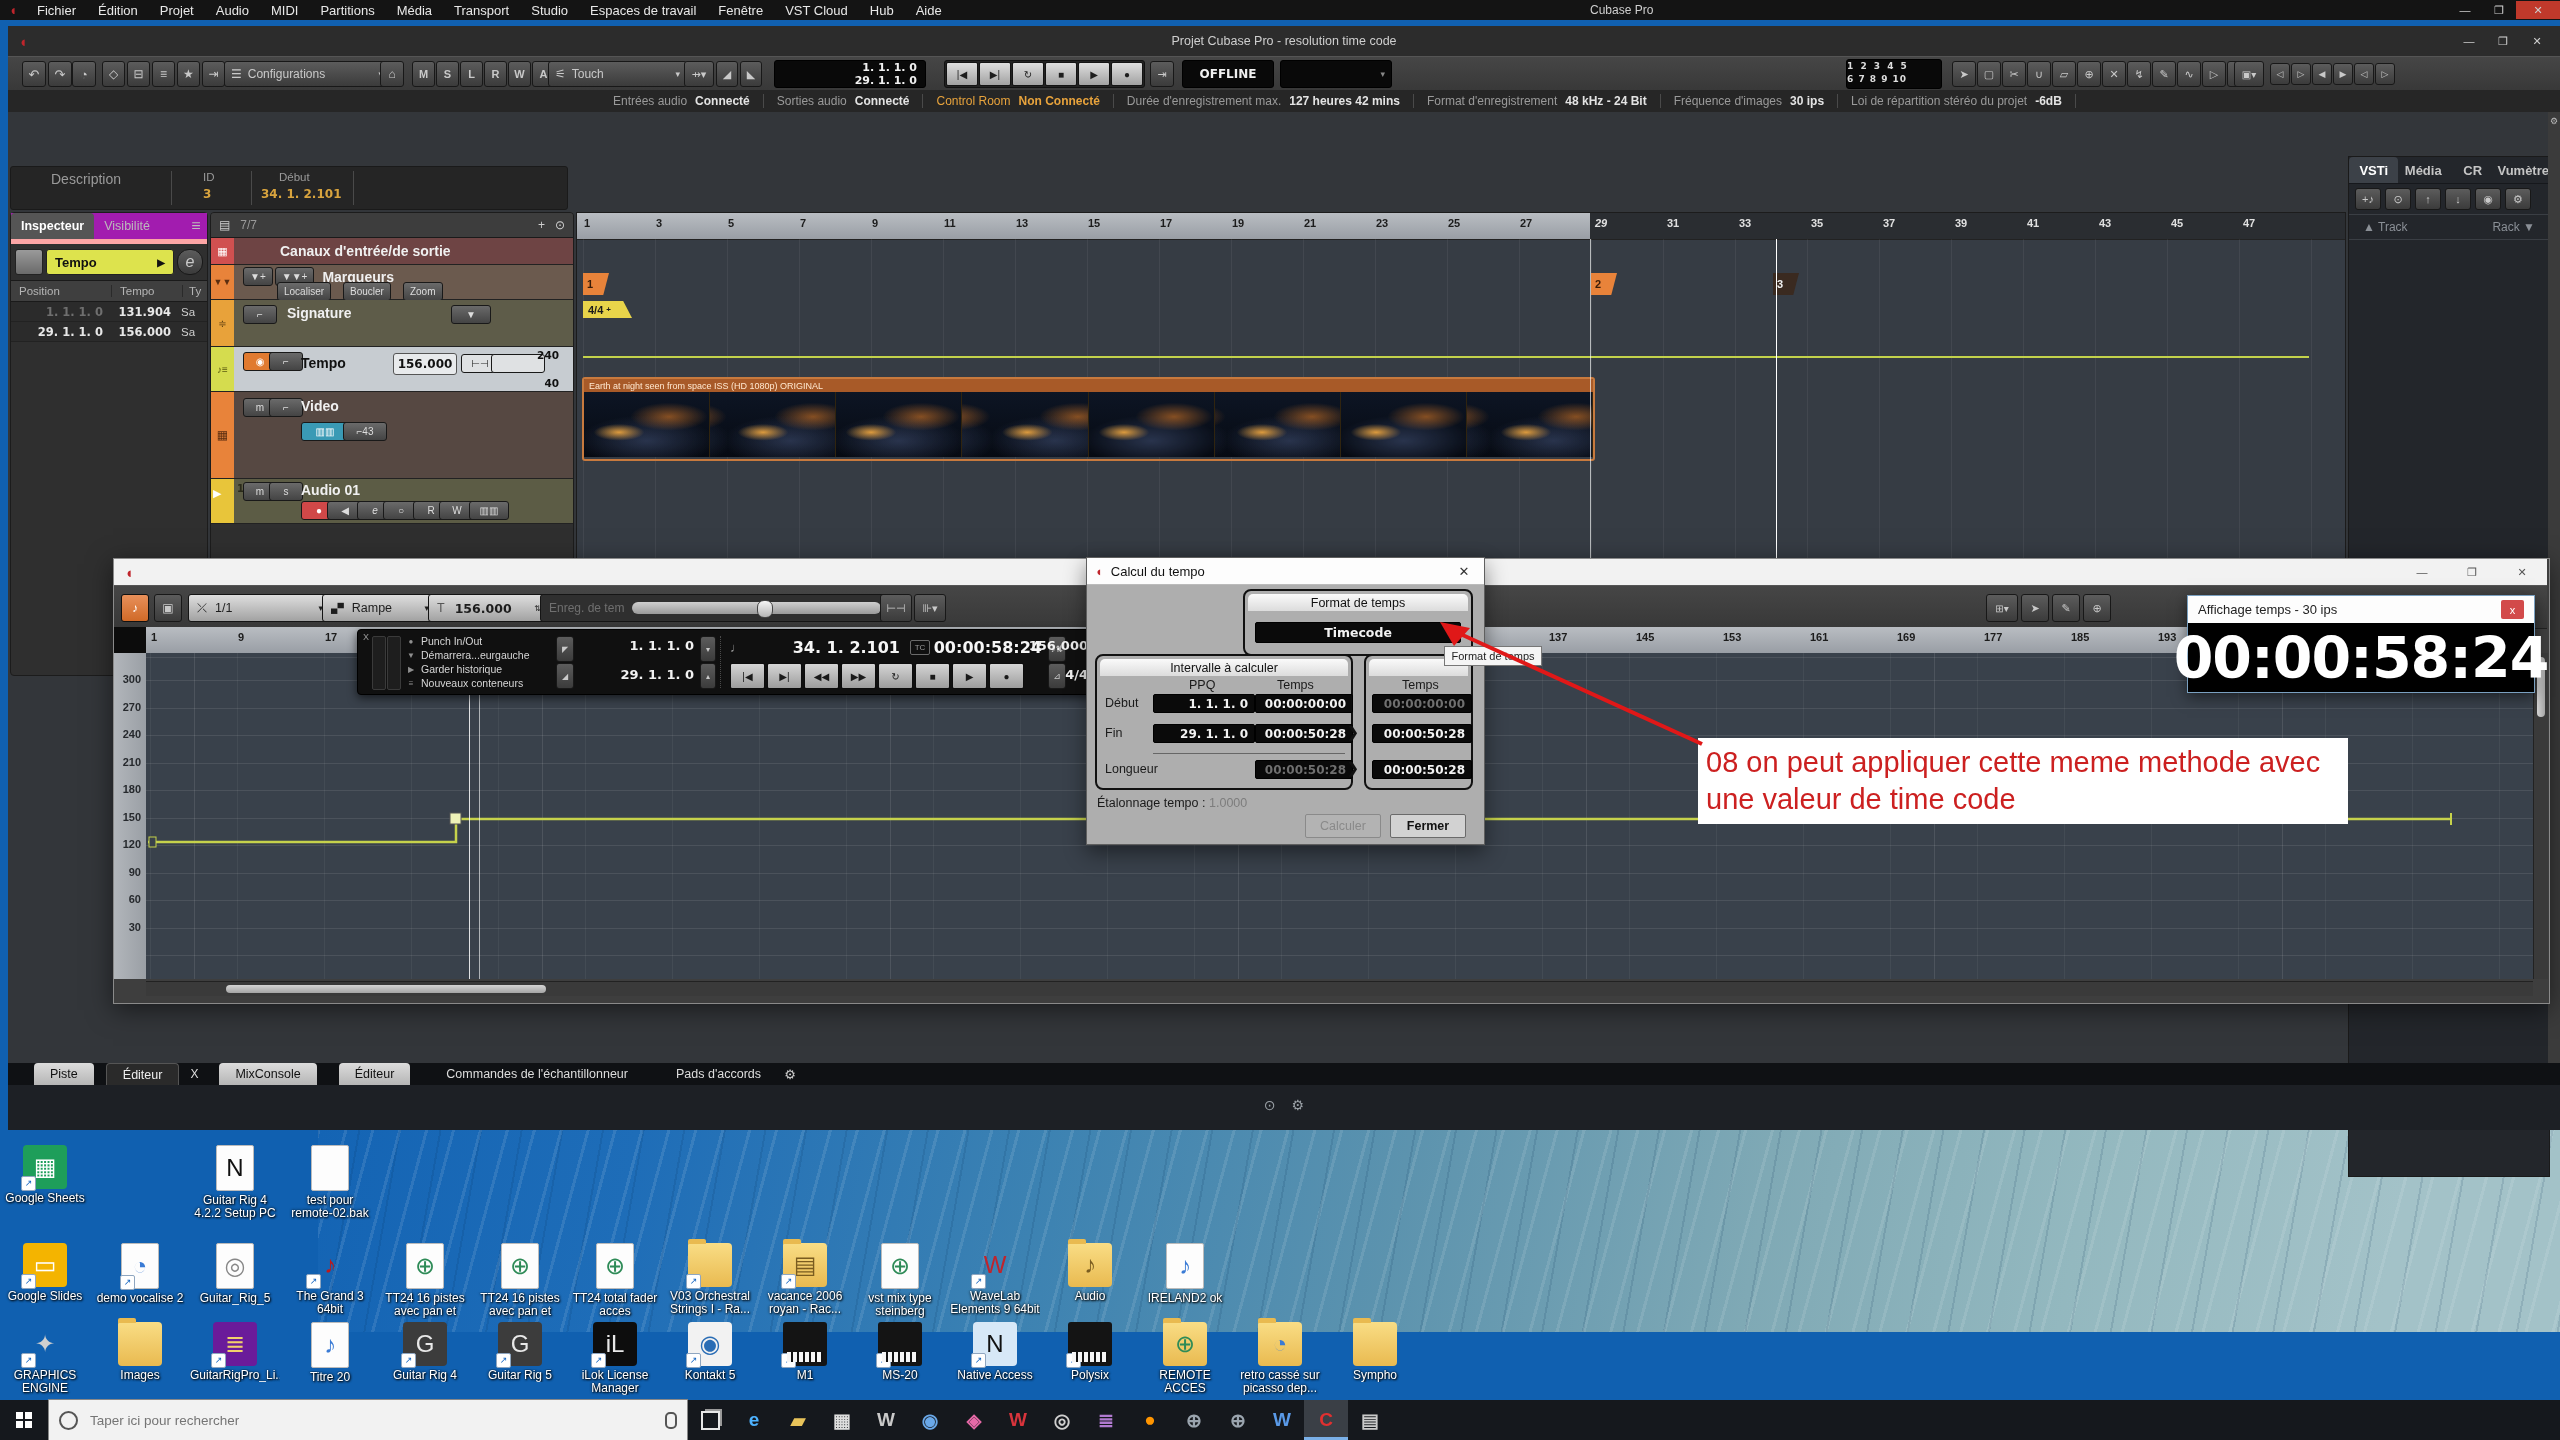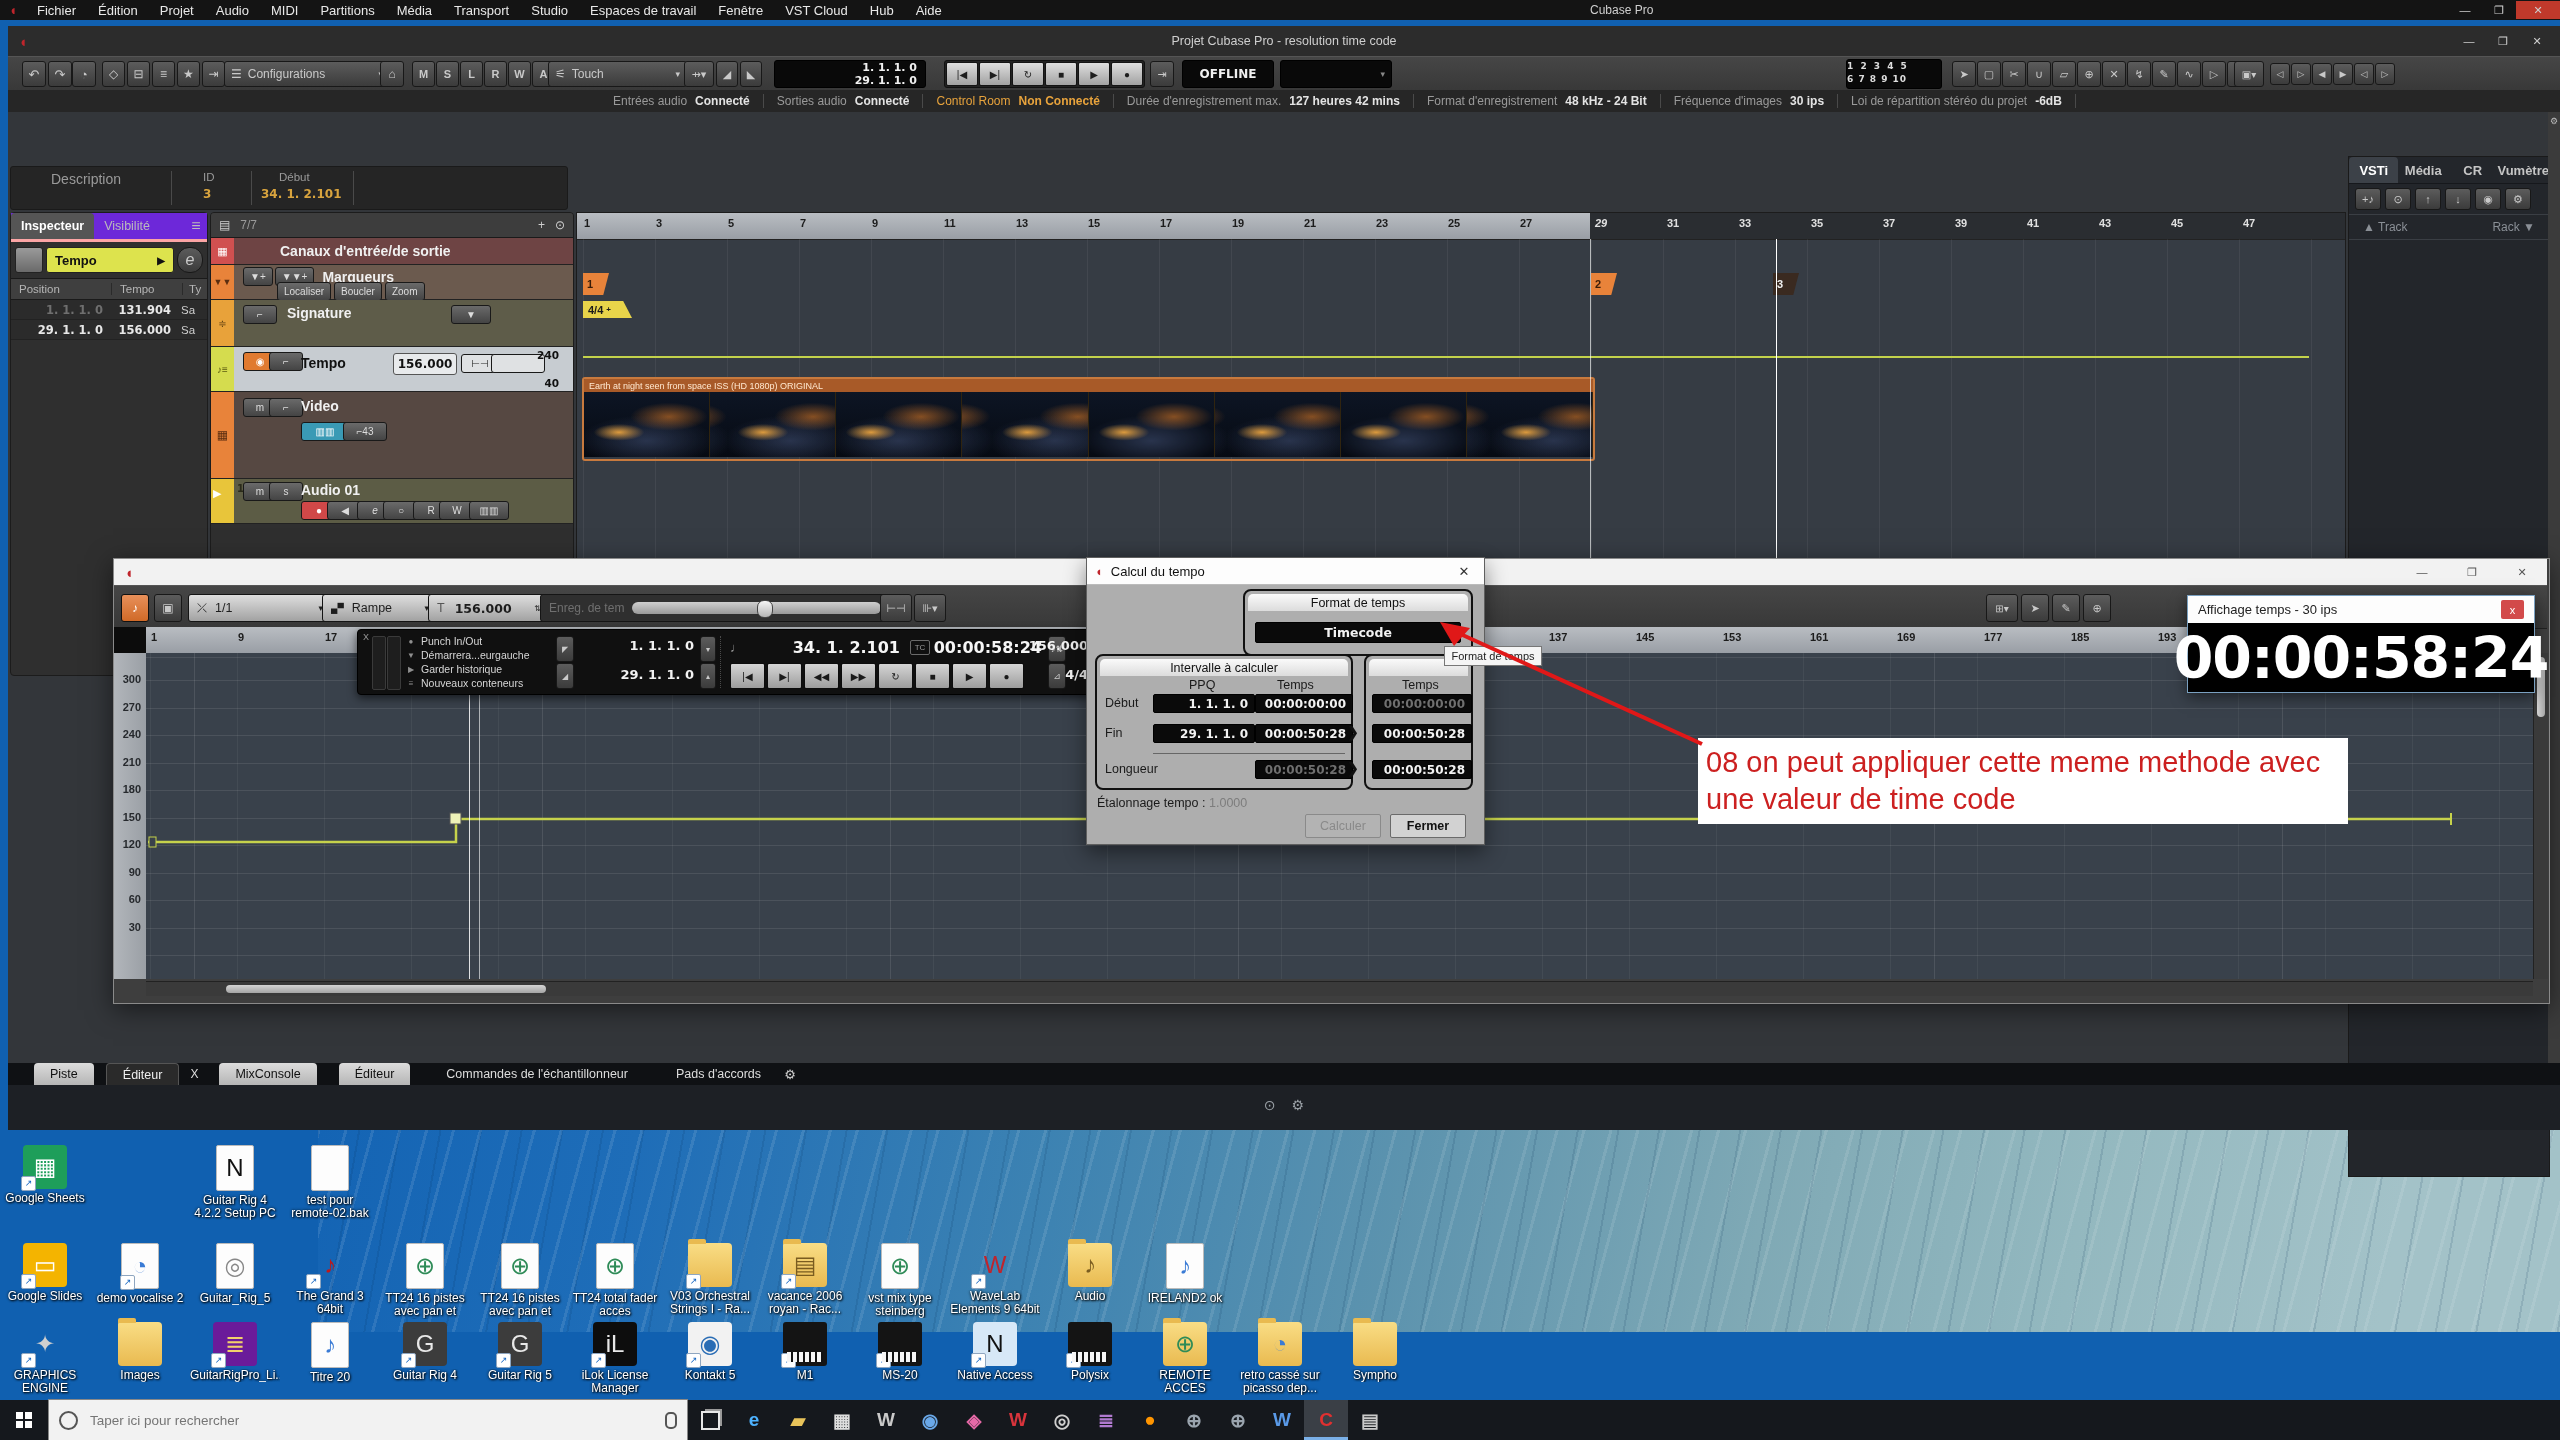--- a/index.html
+++ b/index.html
@@ -530,21 +530,21 @@
       <span class="a" style="left:192px;top:4px;font-size:11.5px;color:#9a9a9a">ID</span>
       <span class="a num" style="left:192px;top:20px;font-size:12px;color:#d9a43e">3</span>
       <span class="a" style="left:268px;top:4px;font-size:11.5px;color:#9a9a9a">Début</span>
       <span class="a num" style="left:250px;top:20px;font-size:12px;color:#d9a43e">34. 1. 2.101</span>
       <div class="a" style="left:160px;top:4px;width:1px;height:34px;background:#4a4a4a"></div>
       <div class="a" style="left:240px;top:4px;width:1px;height:34px;background:#4a4a4a"></div>
       <div class="a" style="left:342px;top:4px;width:1px;height:34px;background:#4a4a4a"></div>
     </div>
 
     <div class="a panel" style="left:2px;top:100px;width:196px;height:462px">
-      <div class="f" style="height:26px;background:#6d28d9;border-bottom:3px solid #fca5a5">
+      <div class="f" style="height:26px;background:#a21caf;border-bottom:5px solid #fca5a5">
         <div class="fc" style="height:100%;padding:0 10px;background:#555;color:#fff;font-size:12.5px;font-weight:bold;border-radius:4px 4px 0 0">Inspecteur</div>
         <div class="fc" style="height:100%;padding:0 10px;color:#bbb;font-size:12.5px">Visibilité</div>
         <div class="fc" style="margin-left:auto;width:22px;color:#bbb">≡</div>
       </div>
       <div class="f" style="height:30px;padding:3px 4px;gap:3px">
         <div style="width:26px;height:24px;background:linear-gradient(#9a9a9a,#6a6a6a);border:1px solid #222;border-radius:3px"></div>
         <div class="f" style="flex:1;height:24px;background:#dde34d;border:1px solid #222;border-radius:3px;padding:0 8px;color:#111;font-weight:bold;font-size:13px">
           <span>Tempo</span>
             <span style="margin-left:auto;font-size:10px">▶</span>
         </div>
@@ -583,21 +583,21 @@
         <span class="trkname" style="margin-left:46px">Canaux d'entrée/de sortie</span>
       </div>
 
       <div style="height:34px;background:#6b5a4e;border-bottom:1px solid #222;position:relative">
         <div class="tl-strip a fc" style="left:0;top:0;height:100%;background:#e8833a;color:#5a2d10;font-size:9px">▼▼</div>
         <div class="a f" style="left:32px;top:2px;gap:2px">
           <span class="minibtn">▼+</span>
             <span class="minibtn">▼▼+</span>
           <span class="trkname" style="margin-left:6px">Marqueurs</span>
         </div>
-        <div class="a f" style="left:66px;top:17px;gap:3px">
+        <div class="a f" style="left:66px;top:17px;gap:12px">
 
         <span class="minibtn">Localiser</span>
             <span class="minibtn">Boucler</span>
             <span class="minibtn">Zoom</span>
           </div>
       </div>
 
       <div style="height:46px;background:#5e5c49;border-bottom:1px solid #222;position:relative">
         <div class="tl-strip a fc" style="left:0;top:0;height:100%;background:#e8a23a;color:#5a3d10;font-size:10px">≑</div>
         <span class="minibtn a" style="left:32px;top:5px;width:20px">⌐</span>

